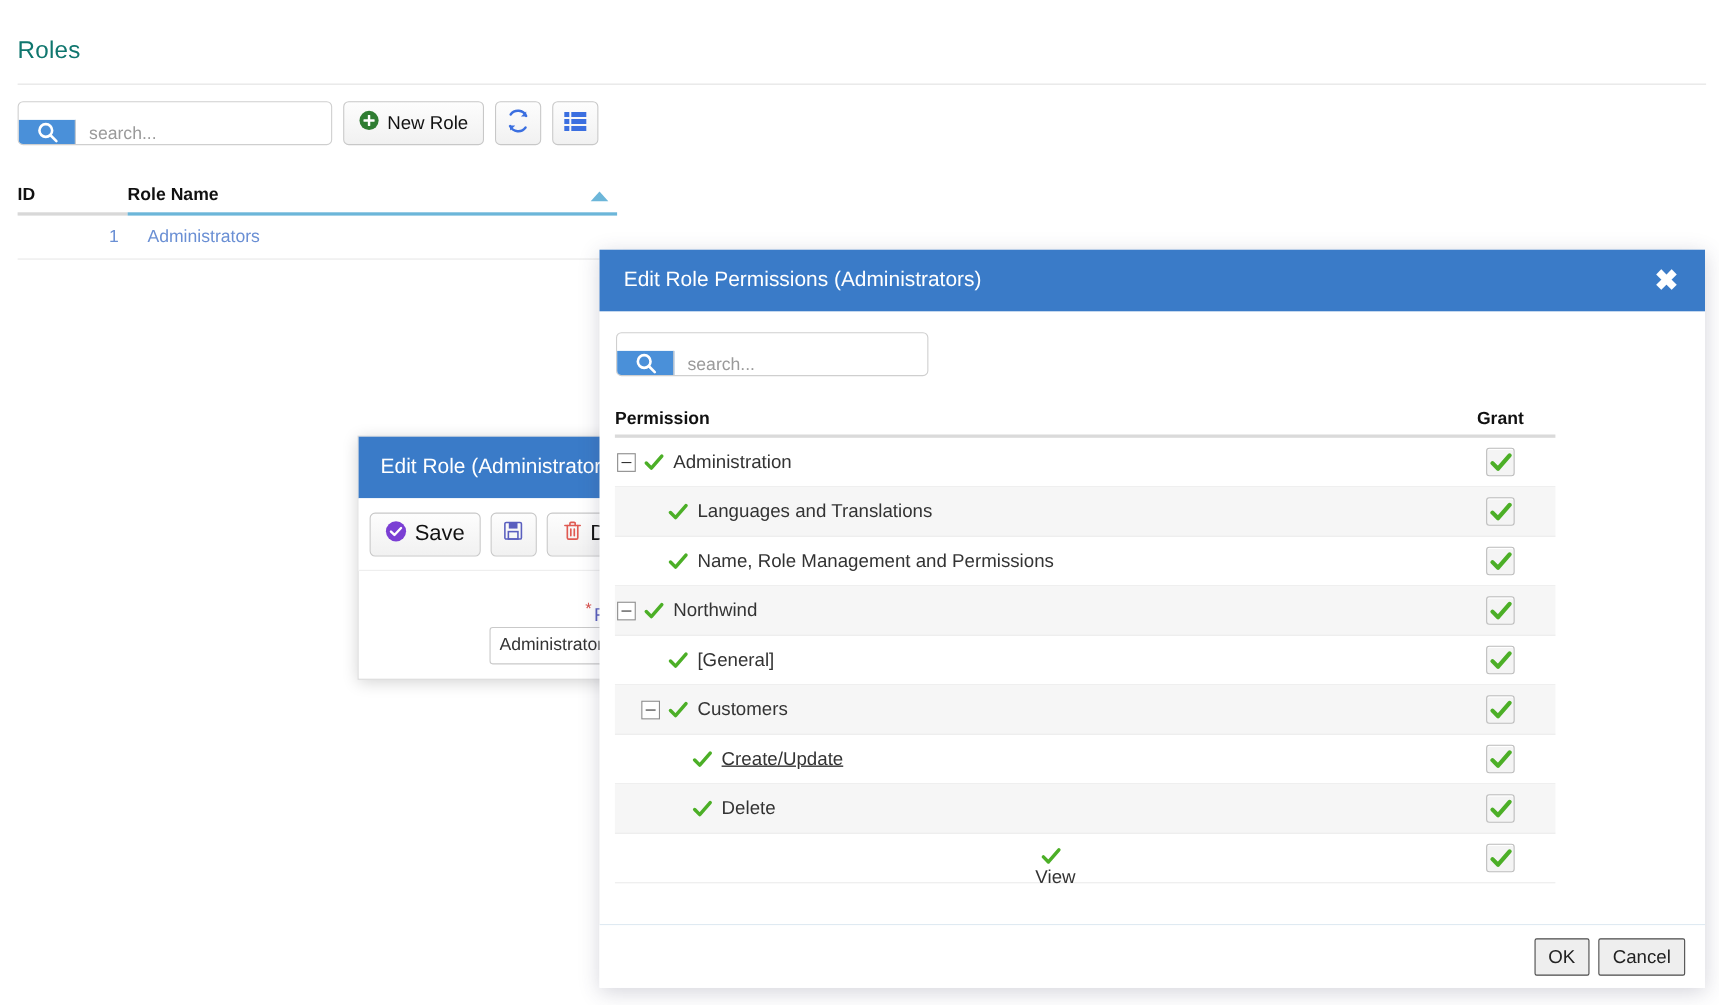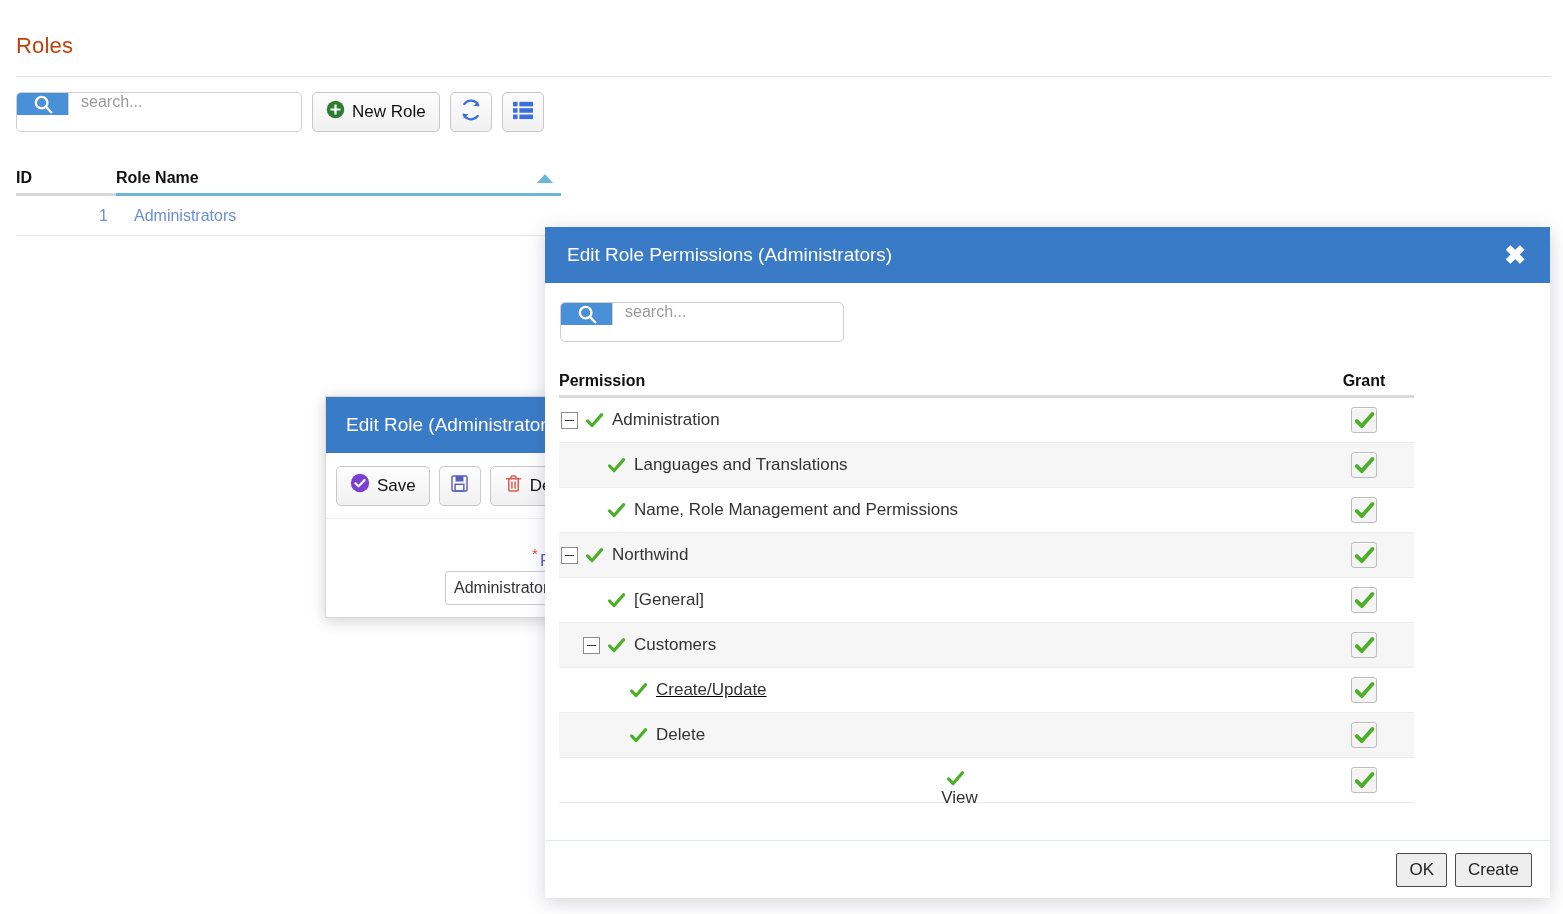--- a/index.html
+++ b/index.html
@@ -9,33 +9,33 @@
     background: #ffffff;
     font-family: "Liberation Sans", sans-serif;
     overflow: hidden;
   }
 
   
   #page { position: absolute; inset: 0; background: #fff; }
 
   #page-title {
     position: absolute; left: 16px; top: 33px;
-    font-size: 22px; color: #c2410c; font-weight: 400;
+    font-size: 22px; color: #0f766e; font-weight: 400;
     letter-spacing: .2px;
   }
   #title-rule {
     position: absolute; left: 16px; right: 12px; top: 76px;
     height: 1px; background: #e2e2e2;
   }
 
   
   #toolbar { position: absolute; left: 16px; top: 92px; display: flex; align-items: center; gap: 10px; }
 
   .searchbox {
-    display: flex; align-items: flex-start;
+    display: flex; align-items: flex-end;
     height: 40px; border: 1px solid #cfcfcf; border-radius: 5px;
     background: #fff; overflow: hidden;
   }
   .searchbox .sbtn {
     width: 52px; background: #4a90d9; display: flex;
     align-items: center; justify-content: center; border-right: 1px solid #cfcfcf;
   }
   .searchbox .sbtn svg { display:block; }
   .searchbox input {
     border: 0; outline: 0; background: transparent;
@@ -97,21 +97,21 @@
     font-size: 19px;
   }
   #edit-role-dlg .dlg-tools {
     height: 66px; display: flex; align-items: center; gap: 9px;
     padding: 0 10px; border-bottom: 1px solid #ededed; background: #fff;
   }
   .dbtn {
     height: 40px; border: 1px solid #c8c8c8; border-radius: 5px;
     background: linear-gradient(#fdfdfd, #f1f1f1);
     display: flex; align-items: center; gap: 7px; padding: 0 13px;
-    cursor: pointer; font-size: 17px; color: #111; white-space: nowrap;
+    cursor: pointer; font-size: 20px; color: #111; white-space: nowrap;
     font-family: "Liberation Sans", sans-serif;
   }
   .dbtn.icononly { padding: 0; width: 42px; justify-content: center; }
   #edit-role-dlg .dlg-body { padding: 26px 0 0 0; display: flex; align-items: center; flex-direction: column; }
   #edit-role-dlg .fld-label {
     width: 200px; text-align: right; color: #5a5fbf; font-size: 17px;
     position: relative; padding-right: 10px;
   }
   #edit-role-dlg .req-star {
     color: #d9534f; font-size: 15px; vertical-align: super; margin-right: 2px;
@@ -499,15 +499,15 @@
                 </svg>
               </div>
             </div>
           </div>
         </div>
     </div>
   </div>
 
   <div id="perm-footer">
     <button class="fbtn">OK</button>
-    <button class="fbtn">Create</button>
+    <button class="fbtn">Cancel</button>
   </div>
 </div>
 
 </body></html>

